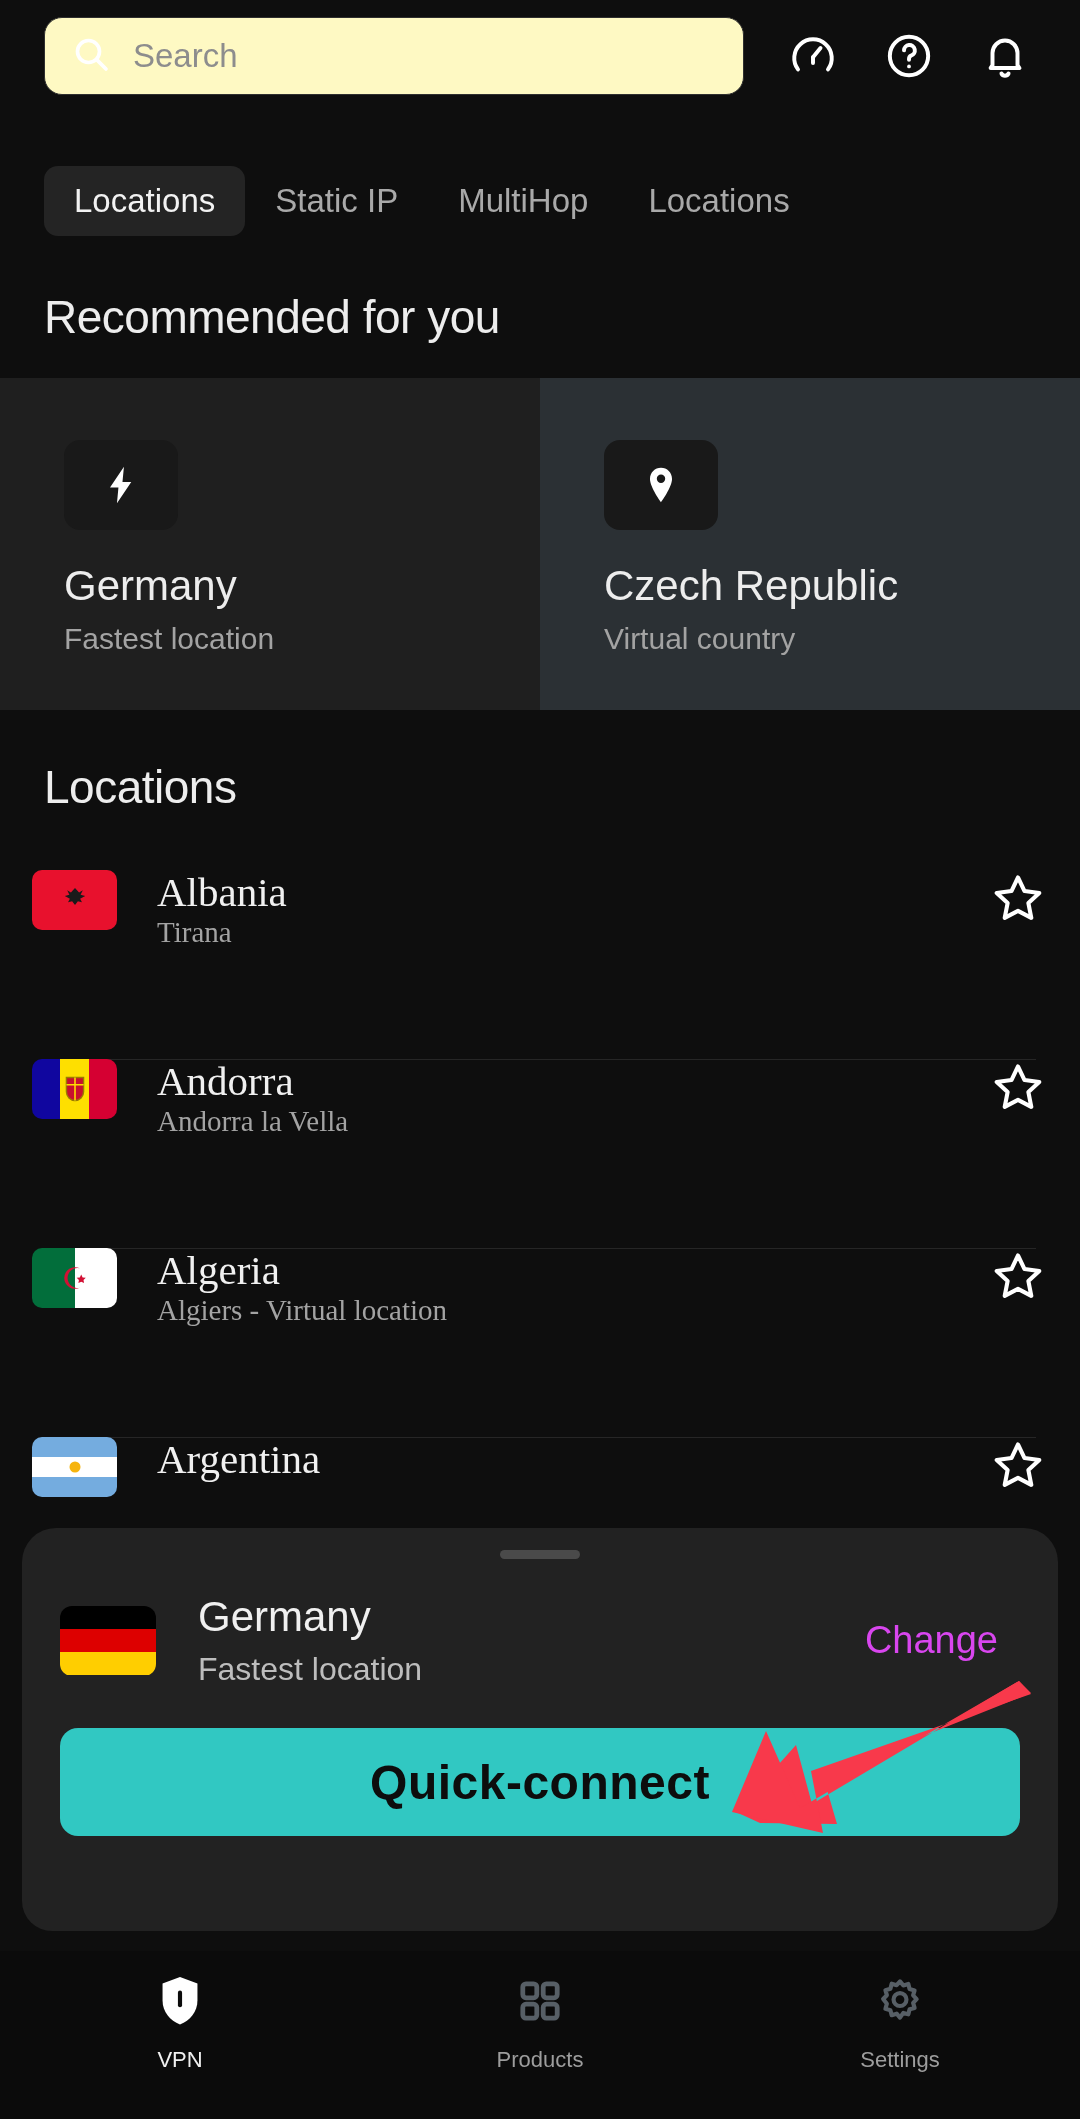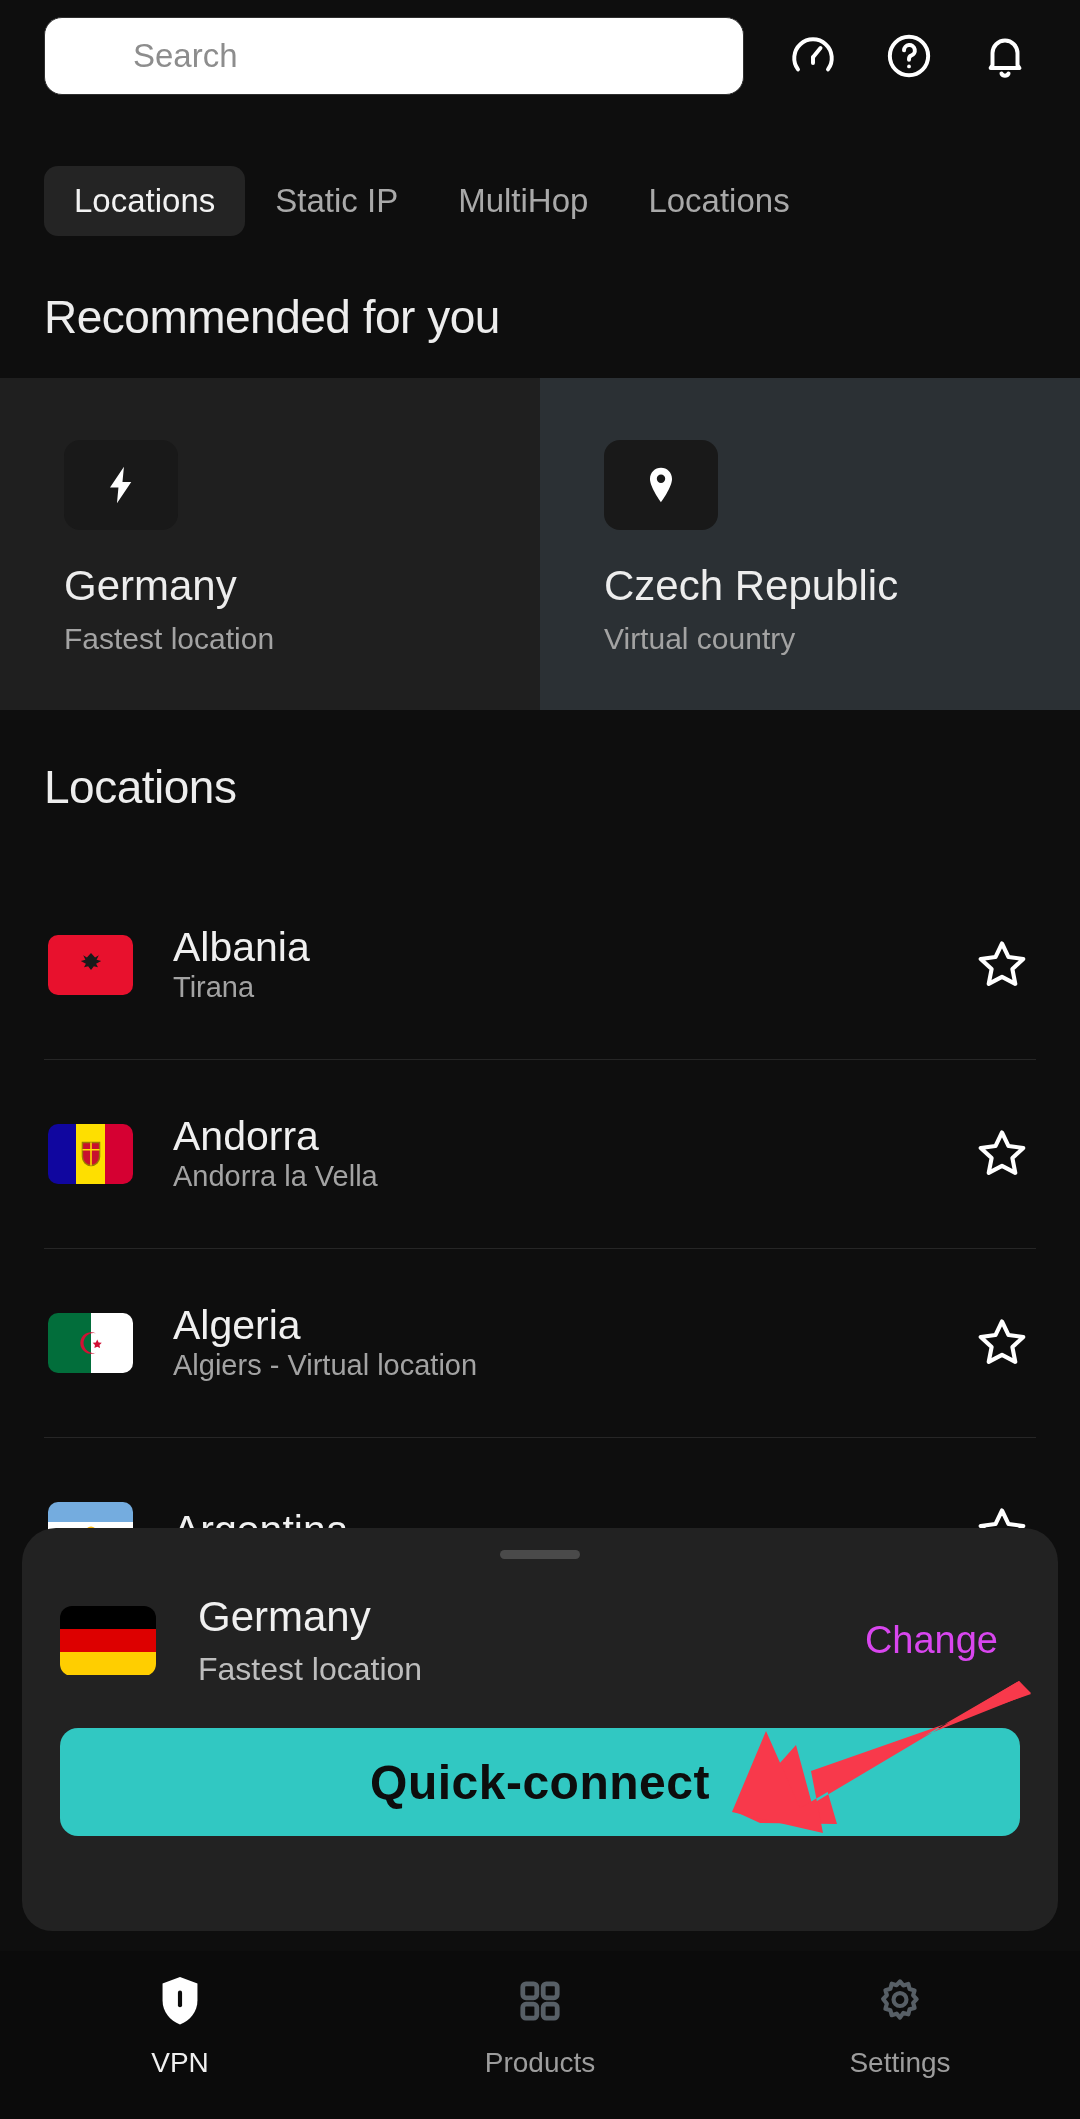--- a/index.html
+++ b/index.html
@@ -10,21 +10,21 @@
     -webkit-font-smoothing:antialiased;
     overflow:hidden;
   }
   #app{ position:relative; width:1080px; height:2119px; background:#0e0e0e; }
 
   
   .header{ position:absolute; left:0; top:0; width:1080px; height:112px; display:flex; align-items:center; }
   .search-box{
     margin-left:44px; width:700px; height:78px;
     border:1.5px solid #2f2f2f; border-radius:18px;
-    background:#ffffff; display:flex; align-items:center; gap:22px; padding:0 26px;
+    background:#fef9c3; display:flex; align-items:center; gap:22px; padding:0 26px;
   }
   .search-input{
     background:transparent; border:none; outline:none; color:#8d8d8d;
     font-size:33px; font-family:"Liberation Sans", sans-serif; width:540px;
   }
   .search-input::placeholder{ color:#8d8d8d; }
   .hdr-icons{ display:flex; align-items:center; gap:42px; margin-left:42px; }
   .hdr-icon{ width:54px; height:54px; display:flex; align-items:center; justify-content:center; }
 
   
@@ -48,21 +48,21 @@
     width:114px; height:90px; border-radius:16px; background:#191919;
     display:flex; align-items:center; justify-content:center;
   }
   .rec-name{ font-size:42px; color:#ededed; margin-top:32px; }
   .rec-sub{ font-size:30px; color:#a3a3a3; margin-top:12px; }
 
   
   #loc-title{ left:44px; top:760px; }
 
   .list{ position:absolute; left:0; top:870px; width:1080px; }
-  .row{ position:relative; height:189px; display:flex; align-items:center; padding:0 48px; }
+  .row{ position:relative; height:189px; display:flex; padding:0 32px;font-family:Liberation Serif, serif; }
   .row + .row::before{
     content:""; position:absolute; left:44px; right:44px; top:0; height:1px; background:#262626;
   }
   .flag{ width:85px; height:60px; border-radius:10px; overflow:hidden; position:relative; flex:0 0 auto; }
   .row-text{ margin-left:40px; flex:1 1 auto; }
   .row-name{ font-size:41px; color:#f0f0f0; line-height:1.1; }
   .row-sub{ font-size:29px; color:#a3a3a3; margin-top:1px; }
   .star{ width:60px; height:58px; flex:0 0 auto; }
 
   
@@ -97,21 +97,21 @@
 
   
   .arrow{ position:absolute; left:0; top:0; width:1080px; height:2119px; z-index:30; pointer-events:none; }
 
   
   .nav{
     position:absolute; left:0; bottom:0; width:1080px; height:168px;
     background:#0b0b0b; display:flex; align-items:flex-start; padding-top:22px; z-index:25;
   }
   .nav-item{ flex:1 1 0; display:flex; flex-direction:column; align-items:center; gap:18px; }
-  .nav-label{ font-size:28px; }
+  .nav-label{ font-size:22px; }
   .nav-item.active .nav-label{ color:#f0f0f0; }
   .nav-item:not(.active) .nav-label{ color:#9d9d9d; }
   .nav-ico{ height:56px; display:flex; align-items:center; justify-content:center; }
 </style>
 </head>
 <body>
 
 <div id="app">
 
   <div class="header">

